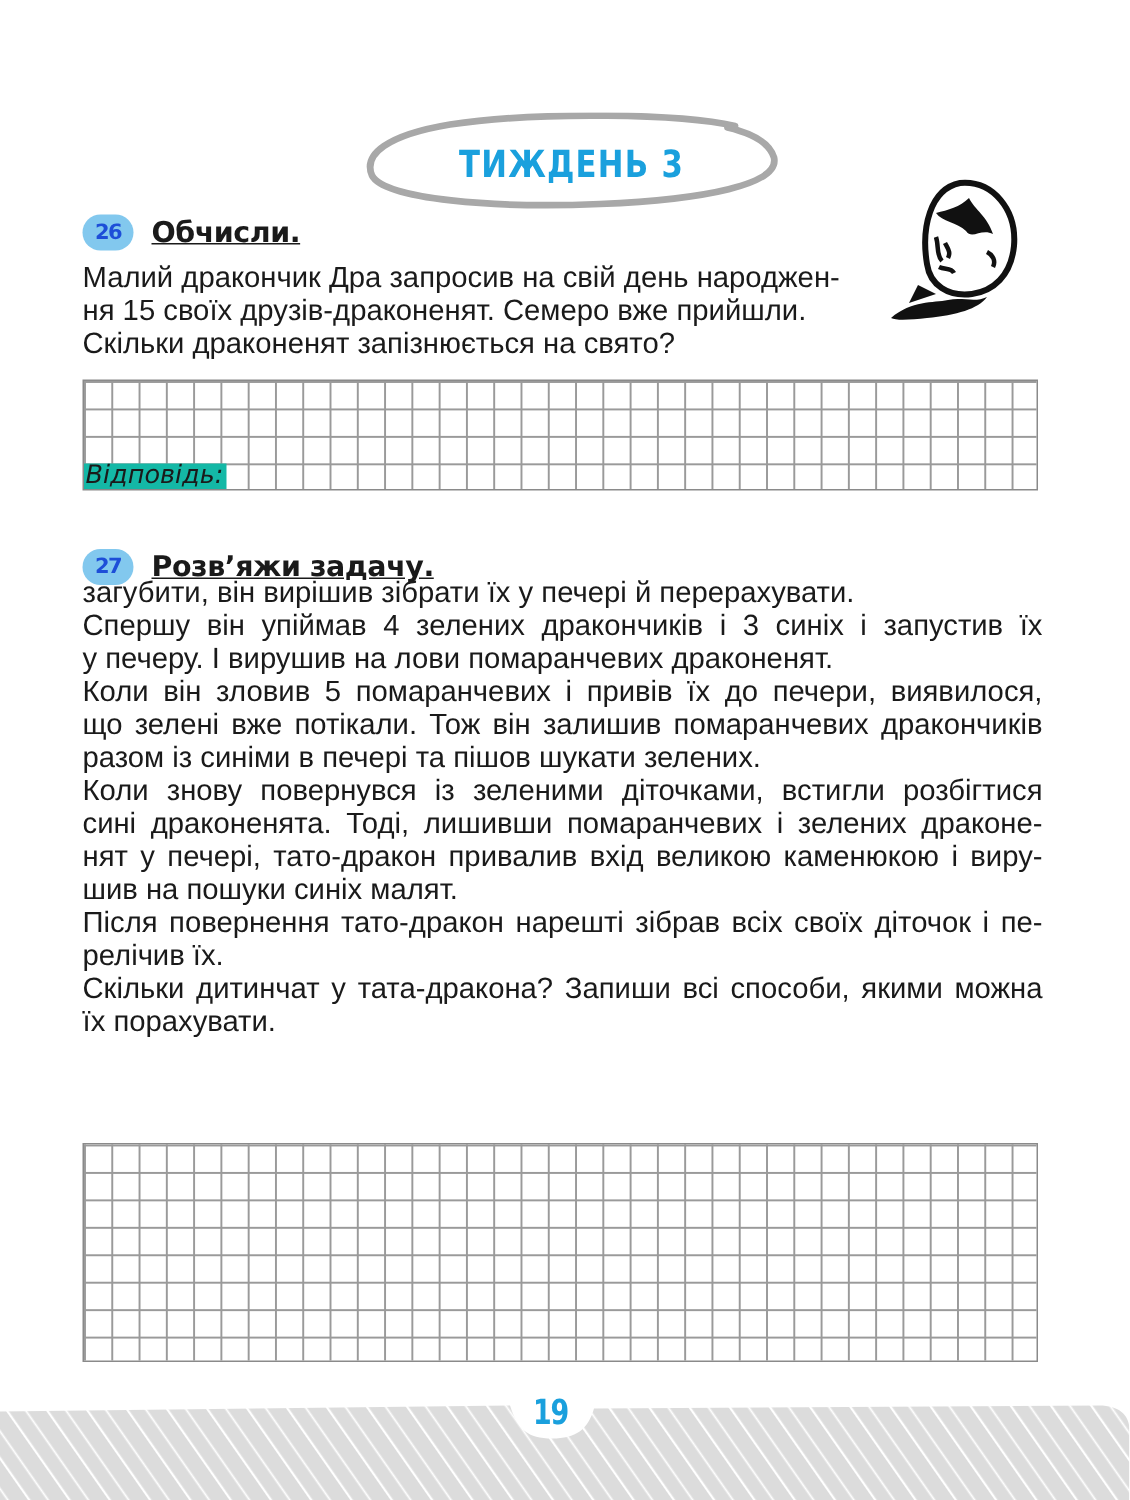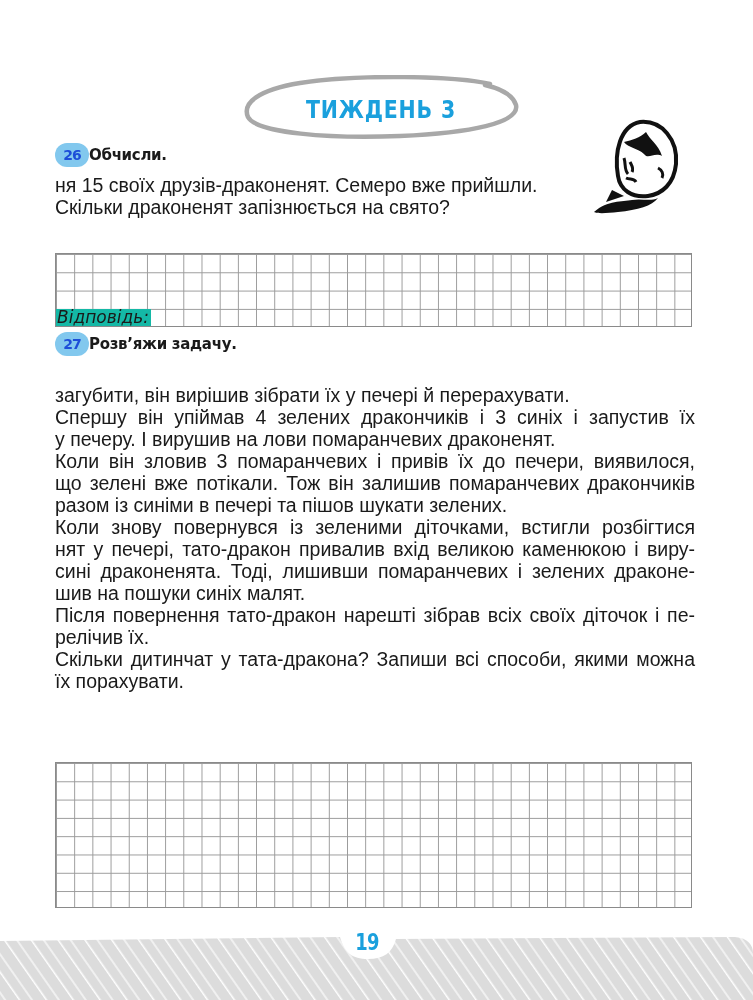--- a/index.html
+++ b/index.html
@@ -7,21 +7,21 @@
          font-family:"Liberation Sans", "DejaVu Sans", sans-serif; color:#1a1a1a; }
   .title-wrap { position:absolute; left:240px; top:75px; width:282px; height:66px; }
   .title-wrap svg { position:absolute; left:0; top:0; }
   .title-text { position:absolute; left:0; top:20px; width:282px; text-align:center;
                 font-family:"DejaVu Sans", sans-serif; font-weight:bold; font-size:25px;
                 color:#1aa0dd; letter-spacing:1px; transform:scaleX(0.82); }
   .task-head { position:absolute; left:55px; display:flex; align-items:center; }
   .badge { width:34px; height:24px; border-radius:13px; background:#82c8ee; color:#1d4ed8;
            font-family:"DejaVu Sans", sans-serif; font-weight:bold; font-size:14px;
            display:flex; align-items:center; justify-content:center; letter-spacing:-1px; }
-  .task-title { font-weight:bold; font-size:15px; font-family:"DejaVu Sans", sans-serif; letter-spacing:-0.3px; }
+  .task-title { margin-left:12px; font-weight:bold; font-size:19px; font-family:"DejaVu Sans", sans-serif; letter-spacing:-0.3px;text-decoration:underline; }
   .para { position:absolute; left:55px; width:640px; font-size:19.5px; line-height:22px; }
   .para .line { display:block; white-space:nowrap; }
   .para .just { text-align:justify; text-align-last:justify; }
   .grid { position:absolute; left:55px; width:637px; border:1px solid #8a8a8a; box-sizing:border-box;
           background-image:
             linear-gradient(to right, #9a9a9a 1px, transparent 1px),
             linear-gradient(to bottom, #9a9a9a 1px, transparent 1px);
           background-size:18.2px 100%, 100% 18.3px; }
   .answer-label { position:absolute; left:56px; top:309px; font-style:italic; font-size:17px;
                   font-family:"DejaVu Sans", sans-serif; background:#14b8a6; padding:0 2px 0 1px; height:17px; line-height:17px; }
@@ -40,50 +40,51 @@
   </svg>
   <div class="title-text">ТИЖДЕНЬ 3</div>
 </div>
 
 <div class="task-head" style="top:143px;">
   <div class="badge">26</div>
   <div class="task-title">Обчисли.</div>
 </div>
 
 <div class="para" style="top:174px; width:480px;">
+  <span class="line just">Малий дракончик Дра запросив на свій день народжен-</span>
   <span class="line just">ня 15 своїх друзів-драконенят. Семеро вже прийшли.</span>
   <span class="line">Скільки драконенят запізнюється на свято?</span>
 </div>
 
 <svg class="egg" width="102" height="100" viewBox="0 0 102 100">
   <path d="M52,4 C74,2 90,22 88,46 C86,66 74,76 60,78 C44,80 32,72 30,58 C26,34 32,8 52,4 Z" fill="#fff" stroke="#111" stroke-width="4"></path>
   <path d="M58,14 C62,22 70,26 74,38 C66,34 60,42 56,36 C50,30 40,30 36,24 C44,22 52,20 58,14 Z" fill="#111"></path>
   <path d="M36,40 C38,46 36,52 40,56 M42,44 C44,48 46,50 44,54 M38,60 C42,62 46,60 48,64 M70,50 C74,52 76,56 74,60" stroke="#111" stroke-width="3" fill="none"></path>
   <path d="M6,94 C20,82 34,84 44,82 C54,80 62,84 70,80 C64,88 50,92 30,94 C20,95 10,96 6,94 Z" fill="#111"></path>
   <path d="M18,84 L24,72 L36,78 Z" fill="#111"></path>
 </svg>
 
 <div class="grid" style="top:253px; height:74px;"></div>
 <div class="answer-label">Відповідь:</div>
 
-<div class="task-head" style="top:332px;text-align:right;">
+<div class="task-head" style="top:366px;text-align:right;">
   <div class="badge">27</div>
   <div class="task-title">Розв’яжи задачу.</div>
 </div>
 
 <div class="para" style="top:384px;">
   <span class="line">загубити, він вирішив зібрати їх у печері й перерахувати.</span>
   <span class="line just">Спершу він упіймав 4 зелених дракончиків і 3 синіх і запустив їх</span>
   <span class="line">у печеру. І вирушив на лови помаранчевих драконенят.</span>
-  <span class="line just">Коли він зловив 3 помаранчевих і привів їх до печери, виявилося,</span>
+  <span class="line just">Коли він зловив 5 помаранчевих і привів їх до печери, виявилося,</span>
   <span class="line just">що зелені вже потікали. Тож він залишив помаранчевих дракончиків</span>
   <span class="line">разом із синіми в печері та пішов шукати зелених.</span>
   <span class="line just">Коли знову повернувся із зеленими діточками, встигли розбігтися</span>
+  <span class="line just">сині драконенята. Тоді, лишивши помаранчевих і зелених драконе-</span>
   <span class="line just">нят у печері, тато-дракон привалив вхід великою каменюкою і виру-</span>
-  <span class="line just">сині драконенята. Тоді, лишивши помаранчевих і зелених драконе-</span>
   <span class="line">шив на пошуки синіх малят.</span>
   <span class="line just">Після повернення тато-дракон нарешті зібрав всіх своїх діточок і пе-</span>
   <span class="line">релічив їх.</span>
   <span class="line just">Скільки дитинчат у тата-дракона? Запиши всі способи, якими можна</span>
   <span class="line">їх порахувати.</span>
 </div>
 
 <div class="grid" style="top:762px; height:146px;"></div>
 
 <svg class="footer" width="753" height="65" viewBox="0 0 753 65">

